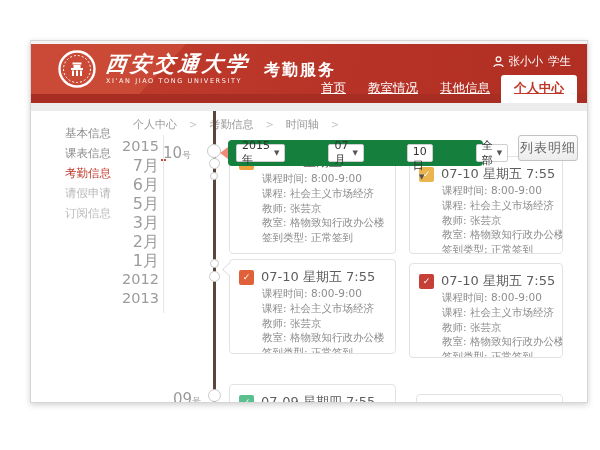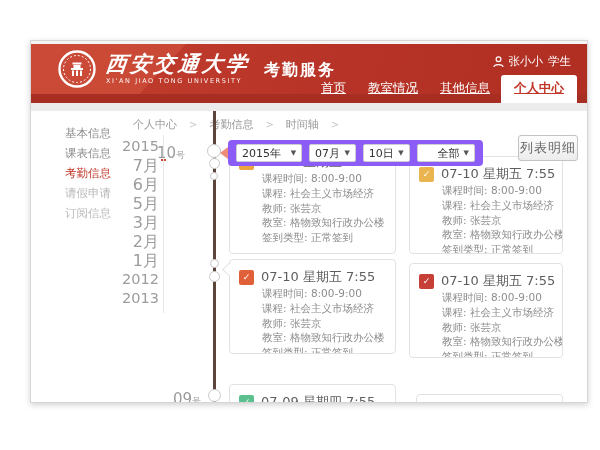--- a/index.html
+++ b/index.html
@@ -54,21 +54,21 @@
   .card-arrow{position:absolute;left:193px;top:224px;width:8px;height:8px;background:#fff;border-left:1px solid #e2e2e2;
               border-bottom:1px solid #e2e2e2;transform:rotate(45deg);z-index:2;}
   
   .bubble{position:absolute;left:197px;top:99px;width:255px;height:26px;border-radius:4px;display:flex;align-items:center;
           gap:7px;padding:0 8px;box-sizing:border-box;z-index:5;background:#ee8b79;}
   .bubble-arrow{position:absolute;left:-8px;top:7px;width:0;height:0;border-top:6px solid transparent;
                 border-bottom:6px solid transparent;border-right:8px solid #ee8b79;}
   .fsel{background:#fff;border:1px solid #cfcfcf;border-radius:2px;height:18px;display:flex;align-items:center;
         justify-content:space-between;padding:0 5px;font-size:11px;color:#333;box-sizing:border-box;cursor:pointer;}
   .fsel .caret{font-size:7px;color:#555;margin-left:4px;}
-  .w1{width:68px;}.w2{width:48px;}.w3{width:48px;}.w4{width:60px;justify-content:flex-end;}
+  .w1{width:68px;}.w2{width:48px;}.w3{width:48px;flex-direction:column;}.w4{width:60px;justify-content:flex-end;}
   .listbtn{position:absolute;left:487px;top:94px;width:58px;height:24px;border:1px solid #c3c3c3;border-radius:3px;
            background:linear-gradient(#fdfdfd,#ececec);font-size:13px;color:#666;display:flex;align-items:center;
            justify-content:center;cursor:pointer;z-index:5;letter-spacing:1px;}
 </style>
 </head>
 <body>
 
 <div class="page">
   <div class="window">
     <div class="topstrip"></div>
@@ -137,21 +137,21 @@
       <div class="scale-item month">6月</div>
       <div class="scale-item month">5月</div>
       <div class="scale-item month">3月</div>
       <div class="scale-item month">2月</div>
       <div class="scale-item month">1月</div>
       <div class="scale-item year">2012</div>
       <div class="scale-item year">2013</div>
     </div>
     <div class="scale-divider"></div>
 
-    <div class="daylabel" style="left:126px;top:102px;">
+    <div class="daylabel" style="left:132px;top:102px;">
       <span class="num">10</span><span class="suf">号</span>
     </div>
     <div class="daylabel" style="left:142px;top:348px;">
       <span class="num">09</span><span class="suf">号</span>
     </div>
 
     <div class="tline"></div>
     <div class="tnode" style="left:176px;top:103px;width:14px;height:14px;"></div>
     <div class="tnode" style="left:178px;top:117px;width:11px;height:11px;"></div>
     <div class="tnode" style="left:179px;top:131px;width:8px;height:8px;"></div>
@@ -209,21 +209,21 @@
     </div>
 
     <div class="card" style="left:198px;top:343px;width:167px;height:60px;">
       <div class="card-head">
         <span class="sign-icon" style="background: rgb(91, 191, 142);">✓</span>
         <span>07-09 星期四 7:55</span>
       </div>
     </div>
     <div class="card" style="left:385px;top:353px;width:147px;height:40px;"></div>
 
-    <div class="bubble" style="background: #8b5cf6;">
+    <div class="bubble" style="background: #15803d; gap: 43px;">
       <div class="bubble-arrow"></div>
       <div class="fsel w1">
         <span>2015年</span>
         <span class="caret">▼</span>
       </div>
       <div class="fsel w2">
         <span>07月</span>
         <span class="caret">▼</span>
       </div>
       <div class="fsel w3">

